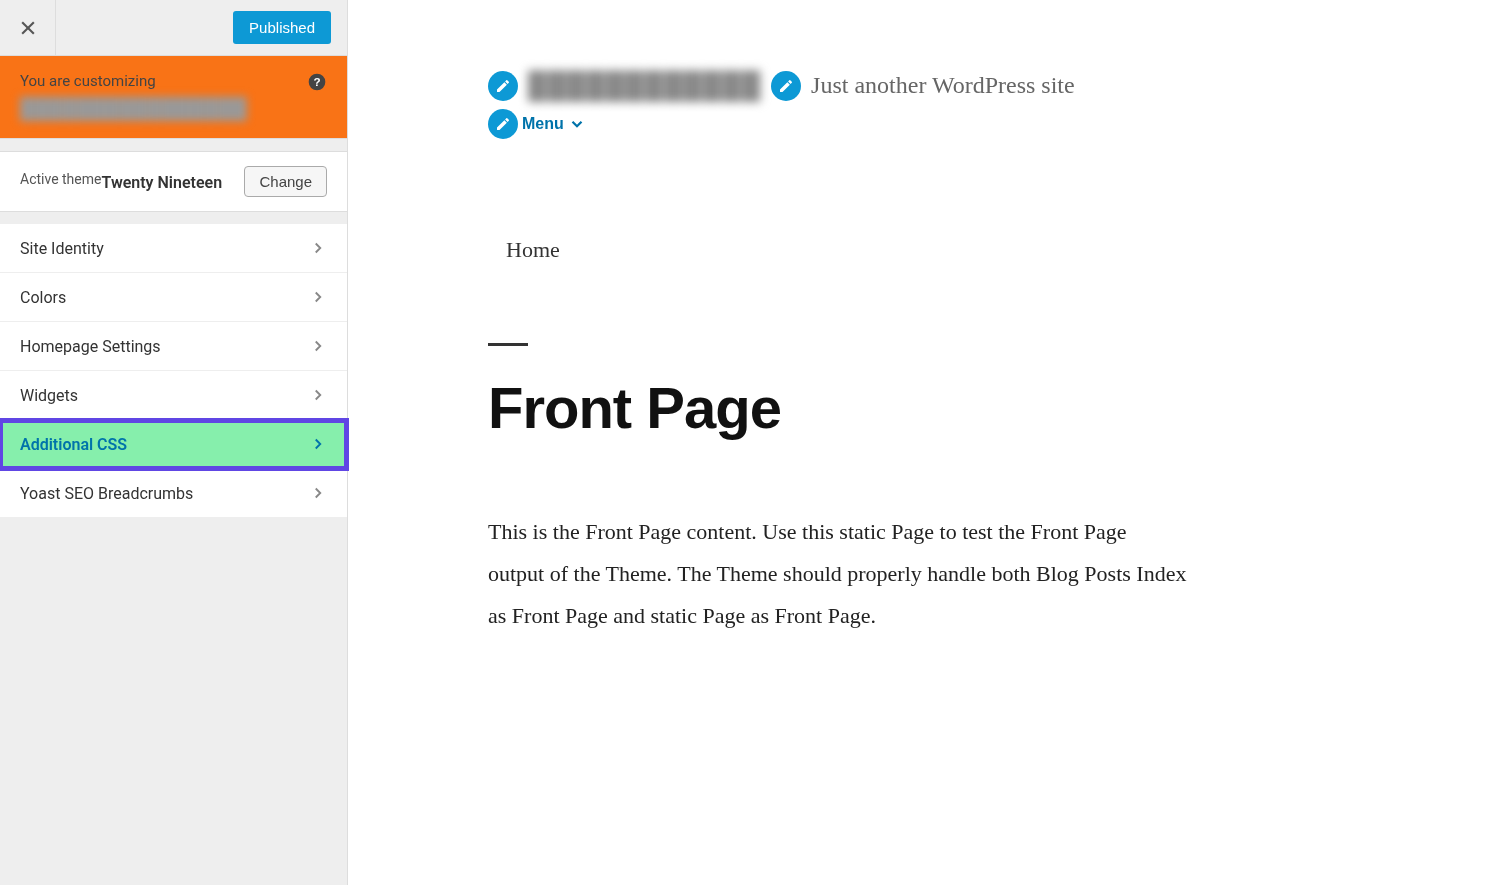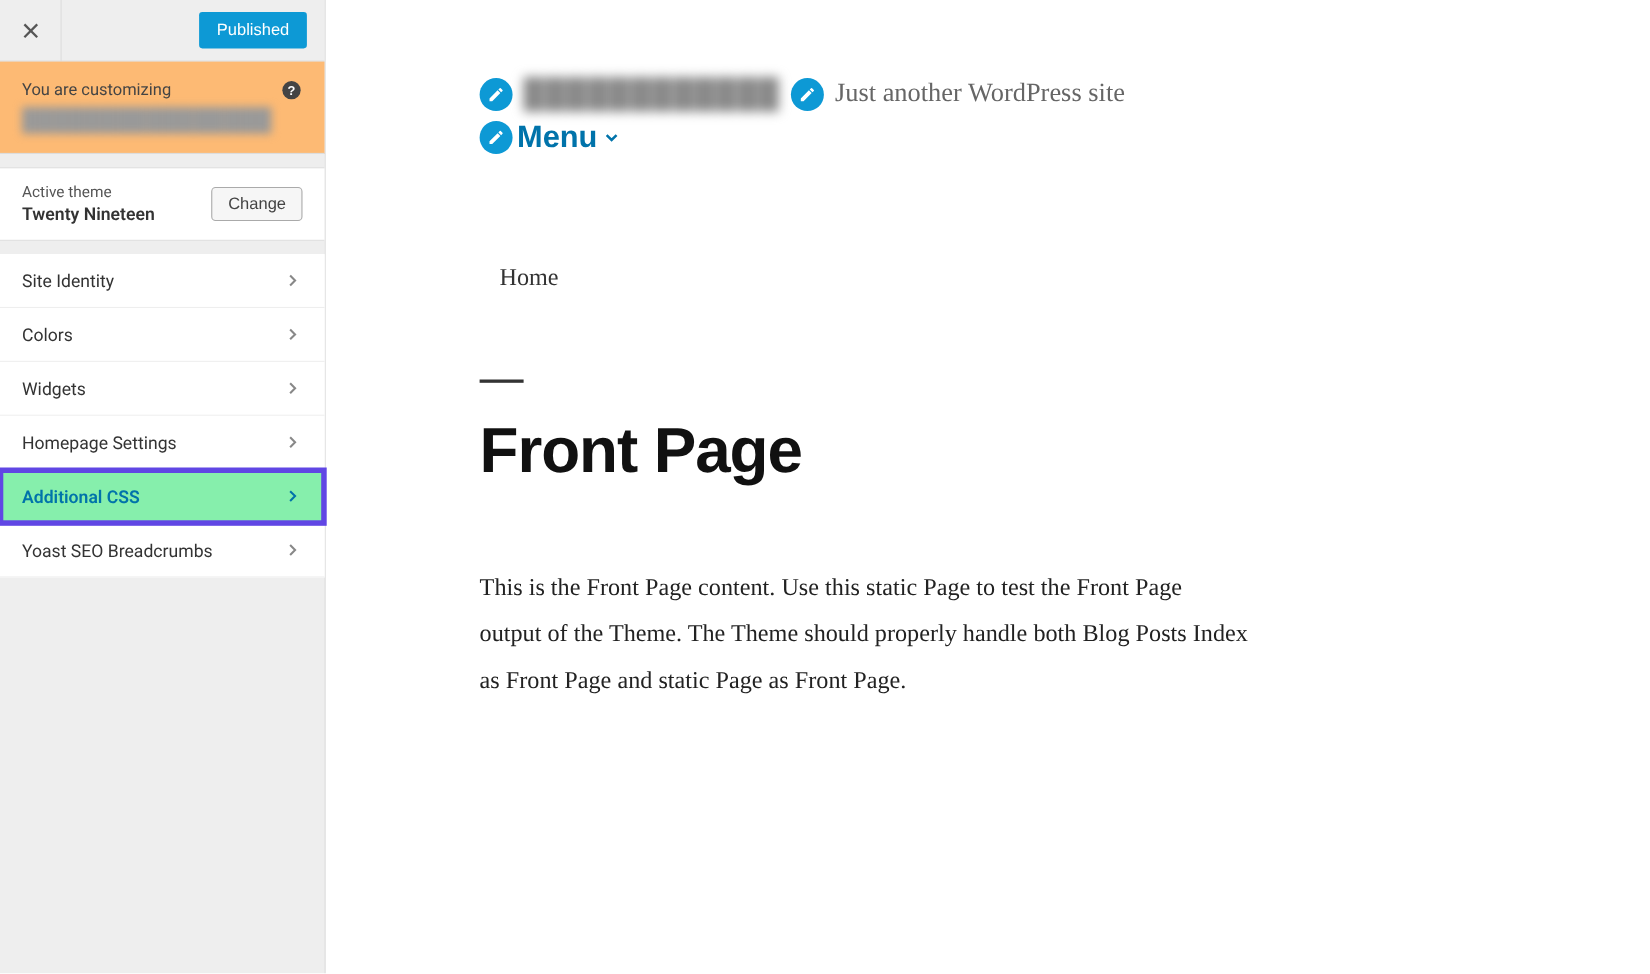--- a/index.html
+++ b/index.html
@@ -8,21 +8,21 @@
     font-family: -apple-system, BlinkMacSystemFont, "Segoe UI", Roboto, sans-serif;
     display: flex;
     width: 1500px;
     height: 885px;
     overflow: hidden;
     background: #fff;
   }
 
   
   .sidebar {
-    width: 296px;
+    width: 348px;
     background: #eeeeee;
     border-right: 1px solid #ddd;
     display: flex;
     flex-direction: column;
   }
   .sidebar-topbar {
     display: flex;
     align-items: center;
     justify-content: space-between;
     height: 56px;
@@ -45,21 +45,21 @@
     background: #0d99d5;
     color: #fff;
     border: none;
     padding: 8px 16px;
     font-size: 15px;
     border-radius: 3px;
     cursor: pointer;
   }
 
   .customizing-block {
-    background: #fdba74;
+    background: #f97316;
     padding: 16px 20px 18px 20px;
     border-bottom: 1px solid #ddd;
     position: relative;
   }
   .customizing-text {
     font-size: 15px;
     color: #444;
   }
   .blur-text {
     font-size: 20px;
@@ -81,21 +81,21 @@
 
   .theme-block {
     background: #fff;
     padding: 14px 20px;
     display: flex;
     align-items: center;
     justify-content: space-between;
     border-top: 1px solid #ddd;
     border-bottom: 1px solid #ddd;
   }
-  .theme-block .tb-left { display: flex; flex-direction: column; }
+  .theme-block .tb-left { display: flex; flex-direction: row; }
   .active-theme-label { font-size: 14px; color: #555; }
   .theme-name { font-size: 16px; font-weight: 600; color: #333; margin-top: 2px;}
   .change-btn {
     background: #f6f6f6;
     border: 1px solid #aaa;
     border-radius: 4px;
     padding: 6px 14px;
     font-size: 15px;
     color: #444;
     cursor: pointer;
@@ -164,21 +164,21 @@
     font-family: Georgia, serif;
   }
   .menu-row {
     display: flex;
     align-items: center;
     gap: 4px;
     margin-top: 8px;
   }
   .menu-label {
     color: #0073aa;
-    font-size: 28px;
+    font-size: 16px;
     font-weight: 700;
     font-family: -apple-system, sans-serif;
   }
   .chev-down { color: #0073aa; }
 
   .breadcrumb {
     margin-top: 98px;
     margin-left: 18px;
     font-size: 22px;
     color: #333;
@@ -251,27 +251,27 @@
           <polyline points="9 6 15 12 9 18"></polyline>
         </svg>
     </div>
     <div class="menu-item">
       <span>Colors</span>
       <svg viewBox="0 0 24 24" fill="none" stroke="currentColor" stroke-width="2.5">
           <polyline points="9 6 15 12 9 18"></polyline>
         </svg>
     </div>
     <div class="menu-item">
+      <span>Homepage Settings</span>
+      <svg viewBox="0 0 24 24" fill="none" stroke="currentColor" stroke-width="2.5">
+          <polyline points="9 6 15 12 9 18"></polyline>
+        </svg>
+    </div>
+    <div class="menu-item">
       <span>Widgets</span>
-      <svg viewBox="0 0 24 24" fill="none" stroke="currentColor" stroke-width="2.5">
-          <polyline points="9 6 15 12 9 18"></polyline>
-        </svg>
-    </div>
-    <div class="menu-item">
-      <span>Homepage Settings</span>
       <svg viewBox="0 0 24 24" fill="none" stroke="currentColor" stroke-width="2.5">
           <polyline points="9 6 15 12 9 18"></polyline>
         </svg>
     </div>
     <div class="menu-item active">
       <span>Additional CSS</span>
       <svg viewBox="0 0 24 24" fill="none" stroke="currentColor" stroke-width="2.5">
           <polyline points="9 6 15 12 9 18"></polyline>
         </svg>
     </div>

